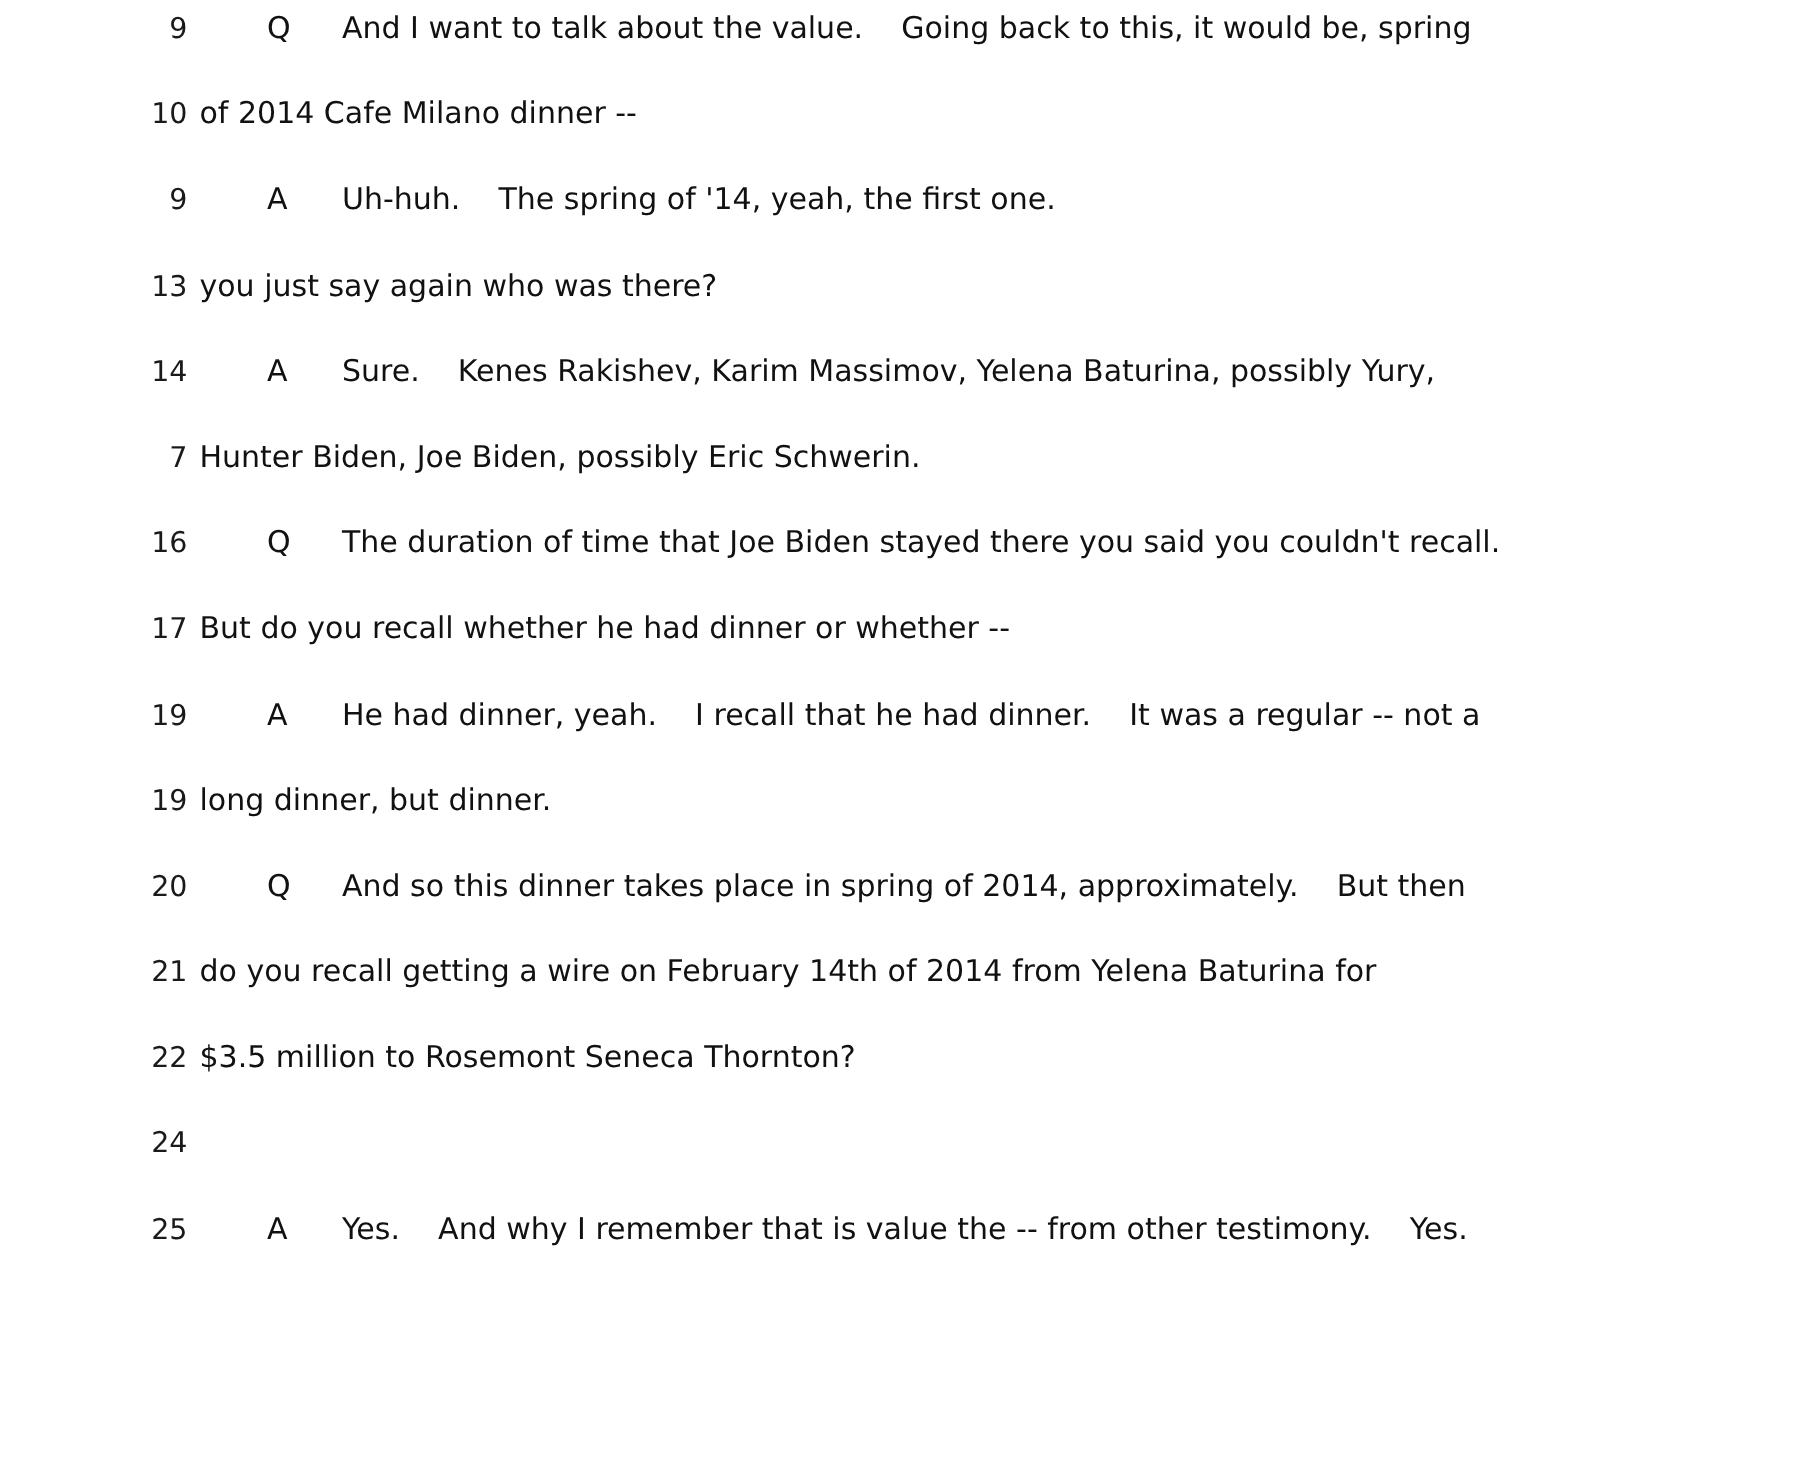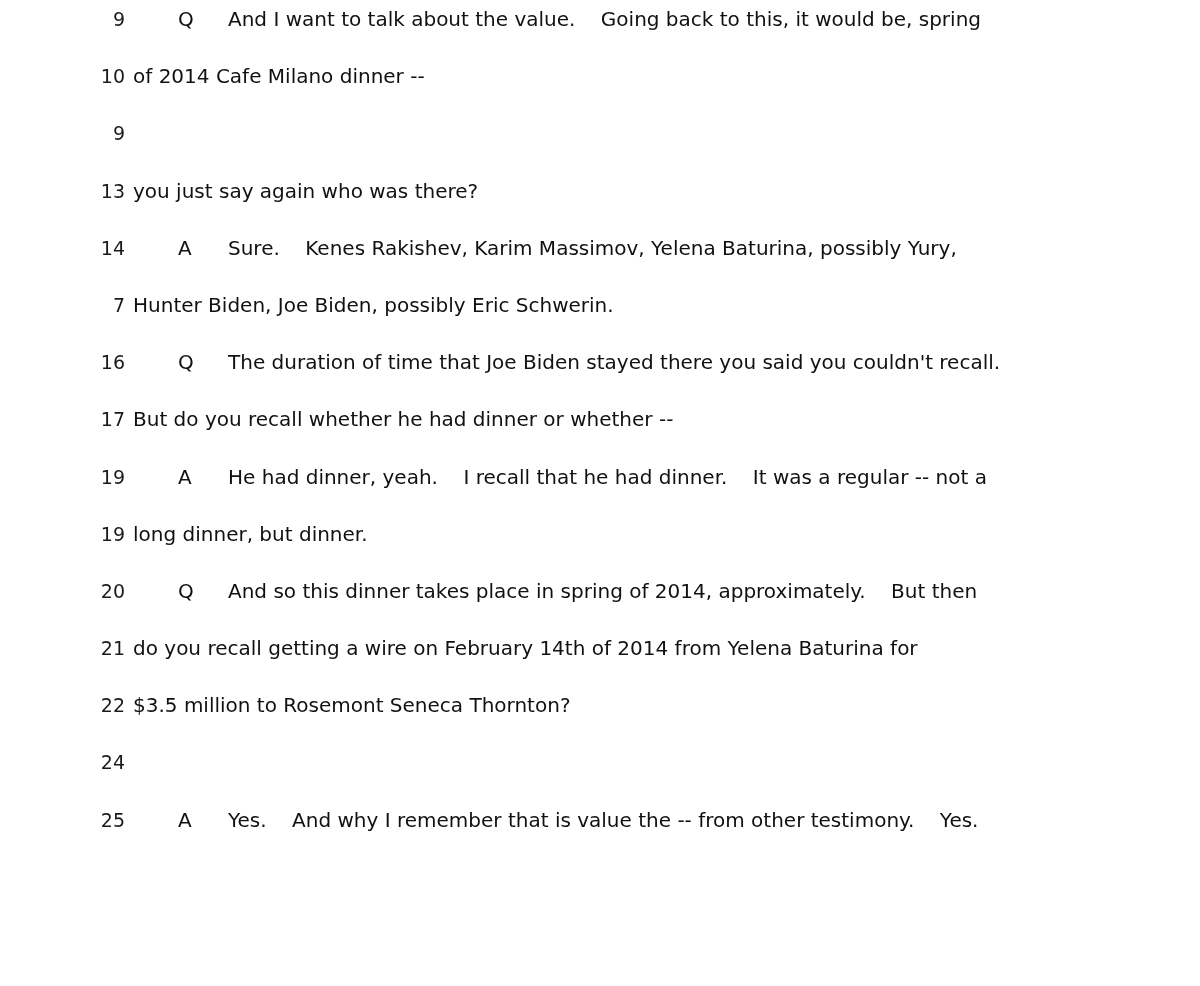--- a/index.html
+++ b/index.html
@@ -63,20 +63,21 @@
       <div class="line">
         <div class="line-number">9</div>
         <div class="line-text indent"><span class="speaker">Q</span><span>And I want to talk about the value.    Going back to this, it would be, spring</span></div>
       </div>
       <div class="line">
         <div class="line-number">10</div>
         <div class="line-text"><span>of 2014 Cafe Milano dinner --</span></div>
       </div>
       <div class="line">
         <div class="line-number">9</div>
+        <div class="line-text indent"><span class="speaker">A</span><span>Uh-huh.    The spring of '14, yeah, the first one.</span></div>
       </div>
       <div class="line">
         <div class="line-number">13</div>
         <div class="line-text"><span>you just say again who was there?</span></div>
       </div>
       <div class="line">
         <div class="line-number">14</div>
         <div class="line-text indent"><span class="speaker">A</span><span>Sure.    Kenes Rakishev, Karim Massimov, Yelena Baturina, possibly Yury,</span></div>
       </div>
       <div class="line">

